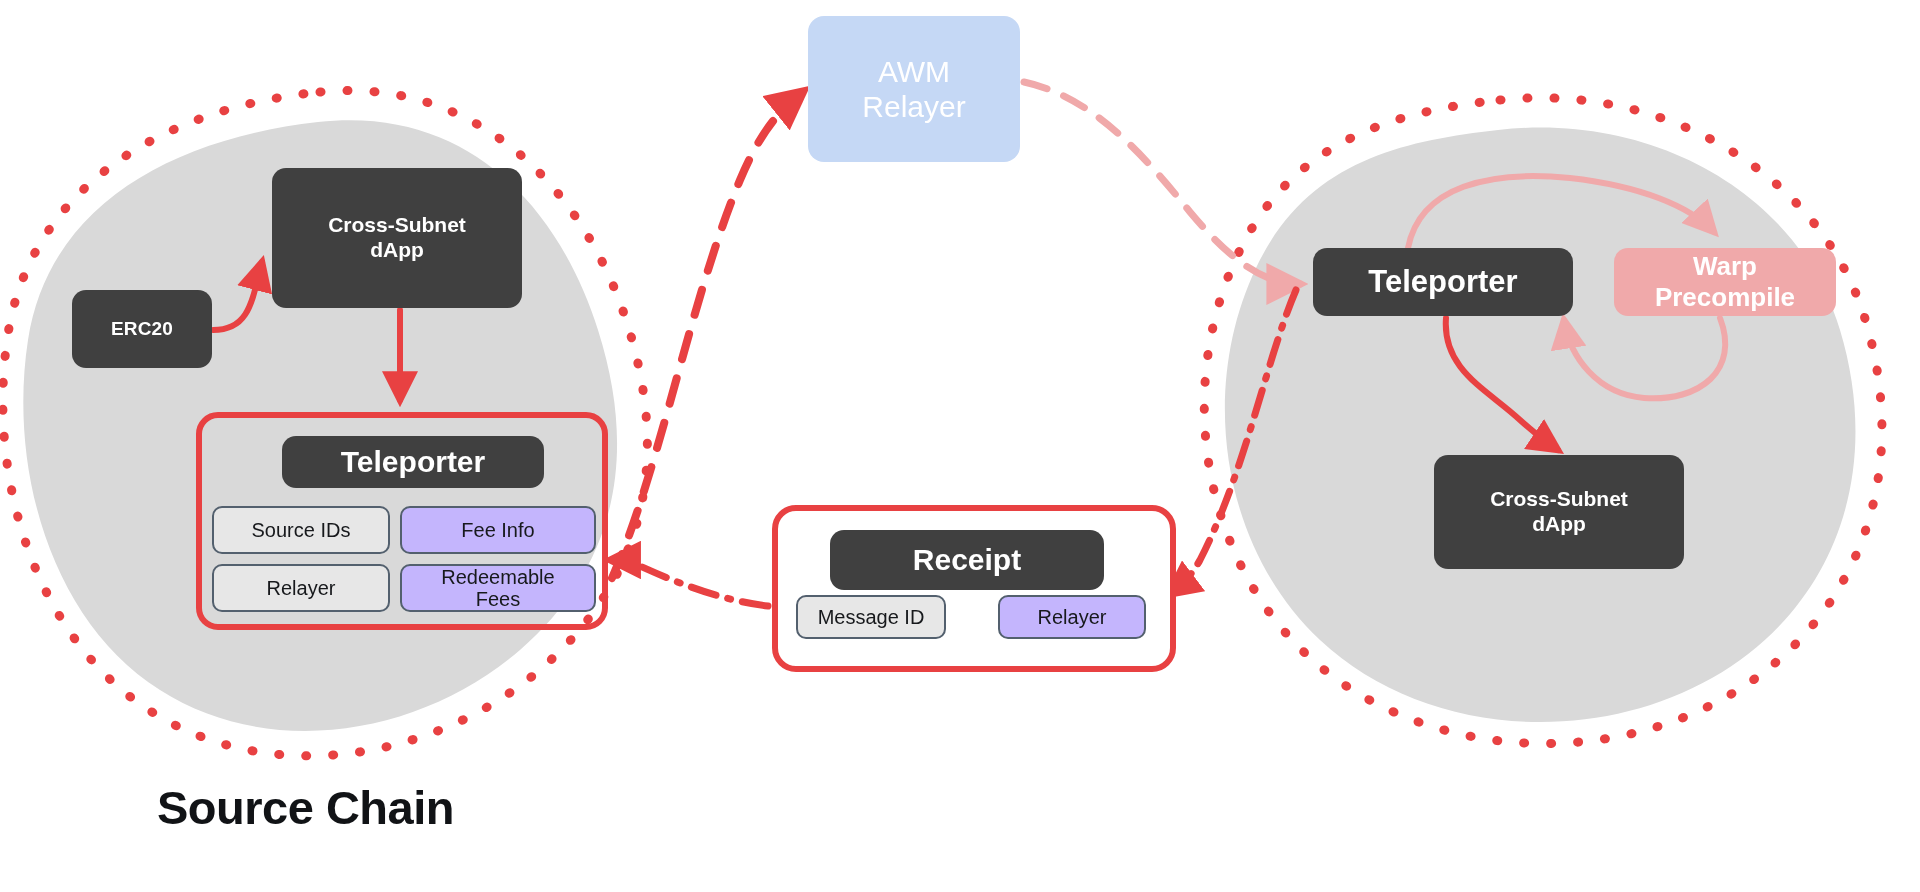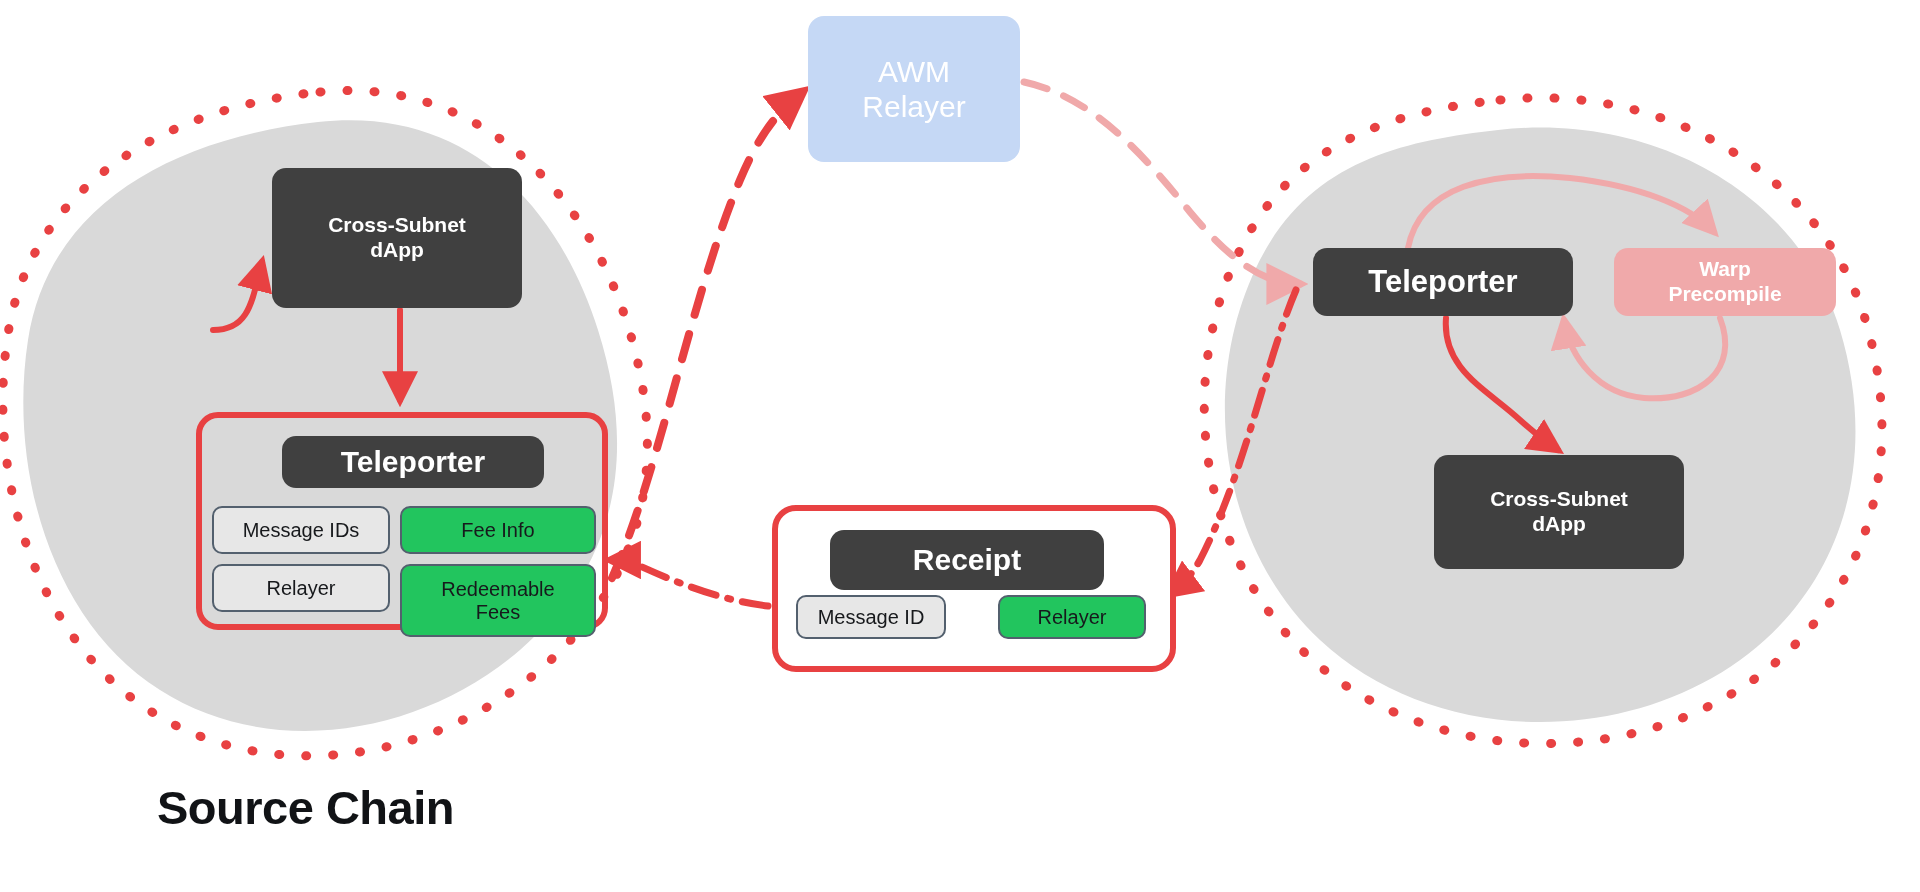--- a/index.html
+++ b/index.html
@@ -81,25 +81,25 @@
     justify-content: center;
     text-align: center;
     border: 2px solid #53606e;
     border-radius: 10px;
     color: #17191c;
     font-size: 20px;
     font-weight: normal;
     line-height: 1.12;
   }
   .field-grey { background: #e7e7e7; }
-  .field-white { background: #22c55e; }
+  .field-white { background: #c4b5fd; }
   #f-message-ids { left: 212px; top: 506px; width: 178px; height: 48px; }
   #f-fee-info    { left: 400px; top: 506px; width: 196px; height: 48px; }
   #f-relayer     { left: 212px; top: 564px; width: 178px; height: 48px; }
-  #f-redeemable  { left: 400px; top: 564px; width: 196px; height: 73px; }
+  #f-redeemable  { left: 400px; top: 564px; width: 196px; height: 48px; }
 
   
   #awm-relayer {
     left: 808px; top: 16px; width: 212px; height: 146px;
     font-size: 30px;
   }
 
   
   #receipt-group {
     position: absolute;
@@ -117,21 +117,21 @@
   #f-message-id  { left: 796px; top: 595px; width: 150px; height: 44px; }
   #f-receipt-relayer { left: 998px; top: 595px; width: 148px; height: 44px; }
 
   
   #dst-teleporter {
     left: 1313px; top: 248px; width: 260px; height: 68px;
     font-size: 31px;
   }
   #warp-precompile {
     left: 1614px; top: 248px; width: 222px; height: 68px;
-    font-size: 21px;
+    font-size: 26px;
   }
   #dst-dapp {
     left: 1434px; top: 455px; width: 250px; height: 114px;
     font-size: 21px;
   }
 
   
   .chain-label {
     position: absolute;
     color: #111316;
@@ -213,33 +213,34 @@
 
     <path d="M 1720,318
              C 1740,370 1700,402 1644,398
              C 1598,394 1570,358 1564,320" fill="none" stroke="#f0a9aa" stroke-width="6" stroke-linecap="round" marker-end="url(#arrow-pink)"></path>
 
     <path d="M 1446,318
              C 1442,370 1488,390 1520,420
              C 1540,438 1552,446 1558,450" fill="none" stroke="#e84142" stroke-width="6" stroke-linecap="round" marker-end="url(#arrow-red)"></path>
   </svg>
 
+  <div class="node node-red" id="erc20">ERC20</div>
 
   <div class="node node-red" id="src-dapp">
     <span>
       <span>Cross-Subnet</span><br>
       <span>dApp</span>
     </span>
   </div>
 
   <div id="teleporter-group"></div>
 
   <div class="node node-red" id="src-teleporter-title">Teleporter</div>
 
-  <div class="field field-grey" id="f-message-ids">Message IDs</div>
+  <div class="field field-grey" id="f-message-ids">Source IDs</div>
 
   <div class="field field-white" id="f-fee-info">Fee Info</div>
 
   <div class="field field-grey" id="f-relayer">Relayer</div>
 
   <div class="field field-white" id="f-redeemable">
     <span>
       <span>Redeemable</span><br>
       <span>Fees</span>
     </span>

